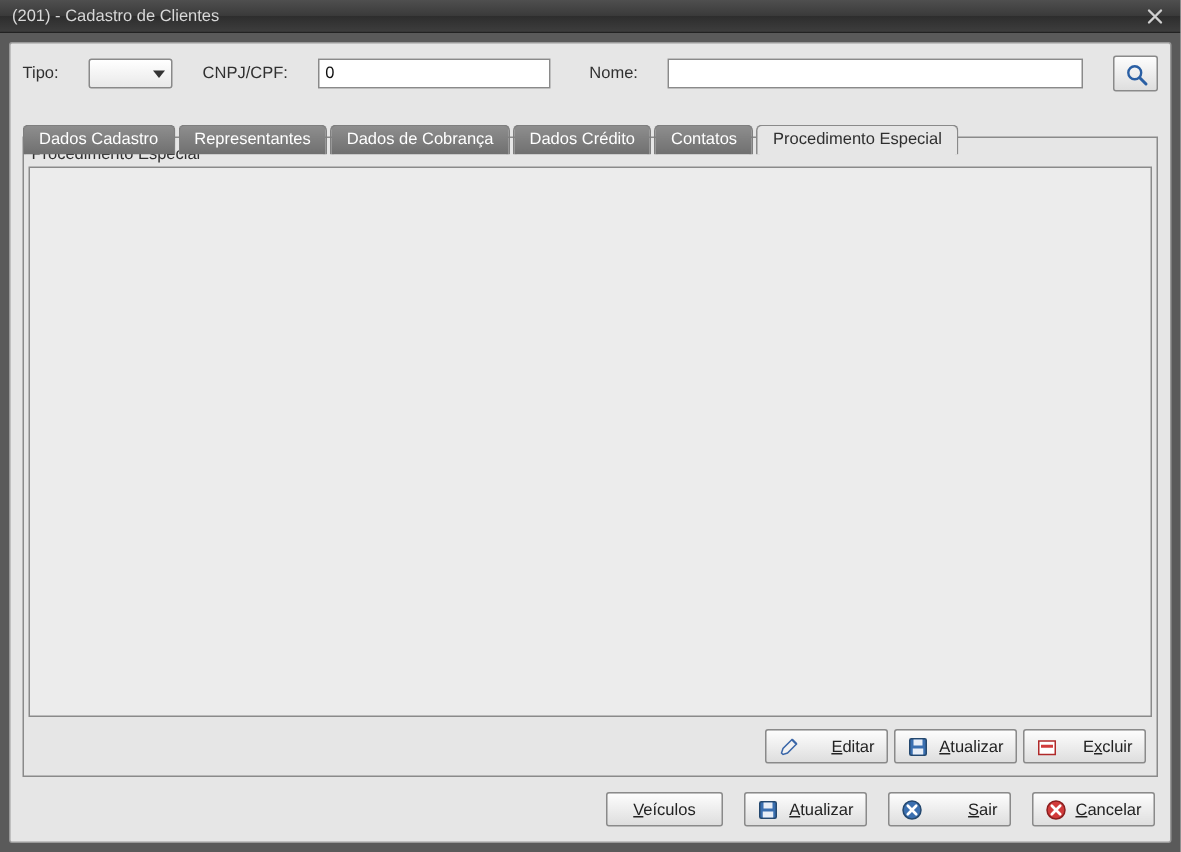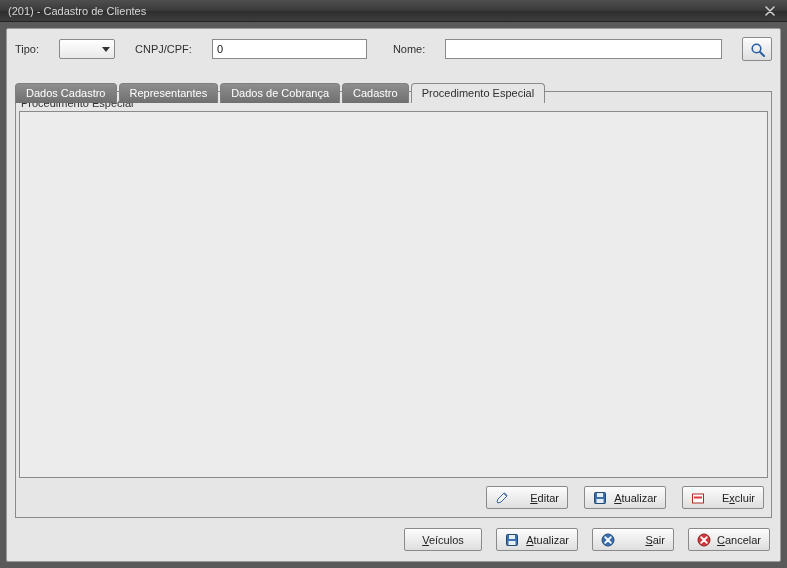--- a/index.html
+++ b/index.html
@@ -117,21 +117,21 @@
     margin:2px 2px 2px 2px;
   }
   .bigbox{
     flex:1;
     border:1px solid #8a8a8a;
     background:#ececec;
   }
   .innerbuttons{
     display:flex;
     justify-content:flex-end;
-    gap:16px;
+    gap:4px;
     padding:8px 4px 2px 4px;
   }
 
   
   .bottomrow{
     display:flex;
     justify-content:flex-end;
     gap:14px;
     padding:10px 2px 2px 2px;
   }
@@ -193,21 +193,22 @@
               <line x1="10" y1="10" x2="14" y2="14" stroke="#2a5fa4" stroke-width="2" stroke-linecap="round"></line>
             </svg>
         </span>
       </div>
     </div>
 
     <div class="tabs">
       <div class="tab"><span>Dados Cadastro</span></div>
       <div class="tab"><span>Representantes</span></div>
       <div class="tab"><span>Dados de Cobrança</span></div>
-      <div class="tab"><span>Cadastro</span></div>
+      <div class="tab"><span>Dados Crédito</span></div>
+      <div class="tab"><span>Contatos</span></div>
       <div class="tab active"><span>Procedimento Especial</span></div>
     </div>
 
     <div class="tabcontent">
       <div class="section-label">Procedimento Especial</div>
       <div class="bigbox"></div>
       <div class="innerbuttons">
 
         <div class="btn">
           <span class="ico ico-edit">

